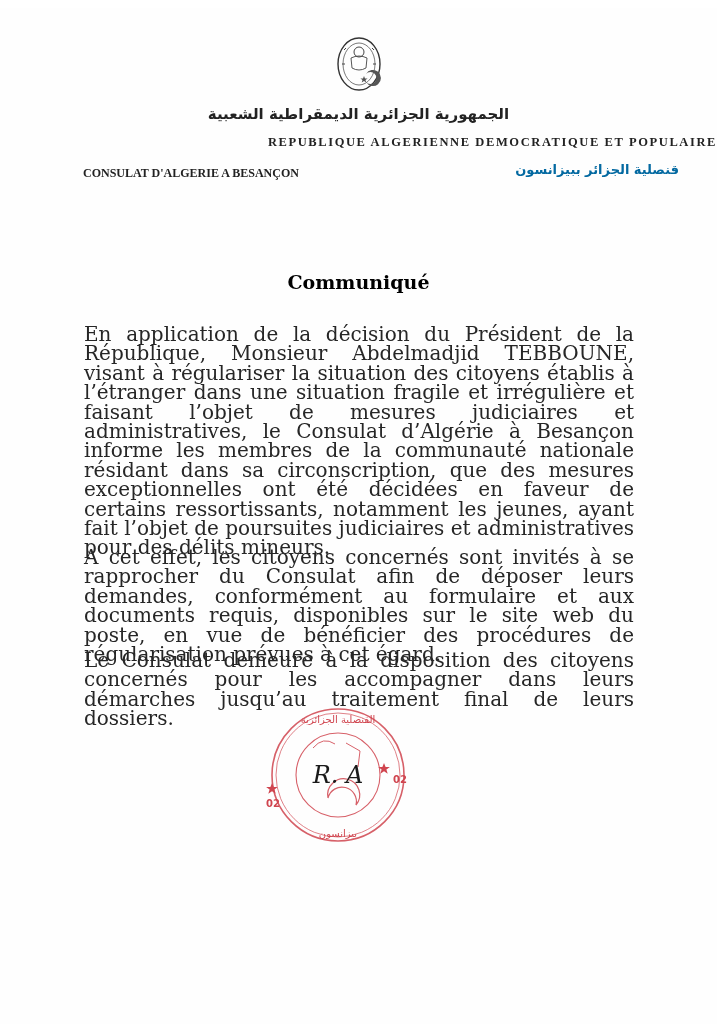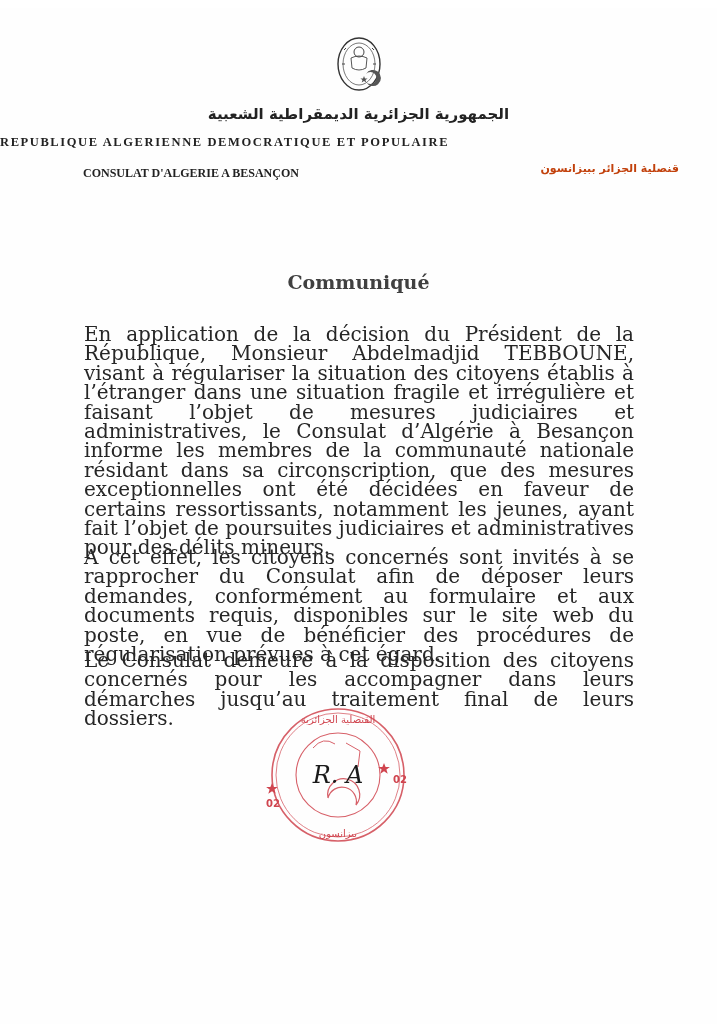--- a/index.html
+++ b/index.html
@@ -37,21 +37,21 @@
       font-weight: bold;
       font-size: 15px;
       color: #222;
       direction: rtl;
       letter-spacing: 0.5px;
     }
     .french-title {
       position: absolute;
       left: 0; right: 0;
       top: 127px;
-      text-align: left;
+      text-align: right;
       font-family: "Liberation Serif", serif;
       font-weight: bold;
       font-size: 12.5px;
       letter-spacing: 1.6px;
       color: #222;
     }
     .consulate-fr {
       position: absolute;
       left: 83px;
       top: 158px;
@@ -60,33 +60,33 @@
       font-size: 12px;
       color: #222;
       text-align: right;
     }
     .consulate-ar {
       position: absolute;
       right: 38px;
       top: 154px;
       font-family: "DejaVu Sans", sans-serif;
       font-weight: bold;
-      font-size: 11px;
+      font-size: 13px;
       direction: rtl;
-      color: #c2410c;
+      color: #0369a1;
     }
     .heading {
       position: absolute;
       left: 0; right: 0;
       top: 263px;
       text-align: center;
       font-family: "DejaVu Serif", serif;
       font-weight: bold;
       font-size: 19px;
-      color: #404040;
+      color: #000000;
     }
     .body-text {
       position: absolute;
       left: 84px;
       width: 550px;
       font-family: "DejaVu Serif", serif;
       font-size: 20px;
       line-height: 19.4px;
       text-align: justify;
       color: #262626;

